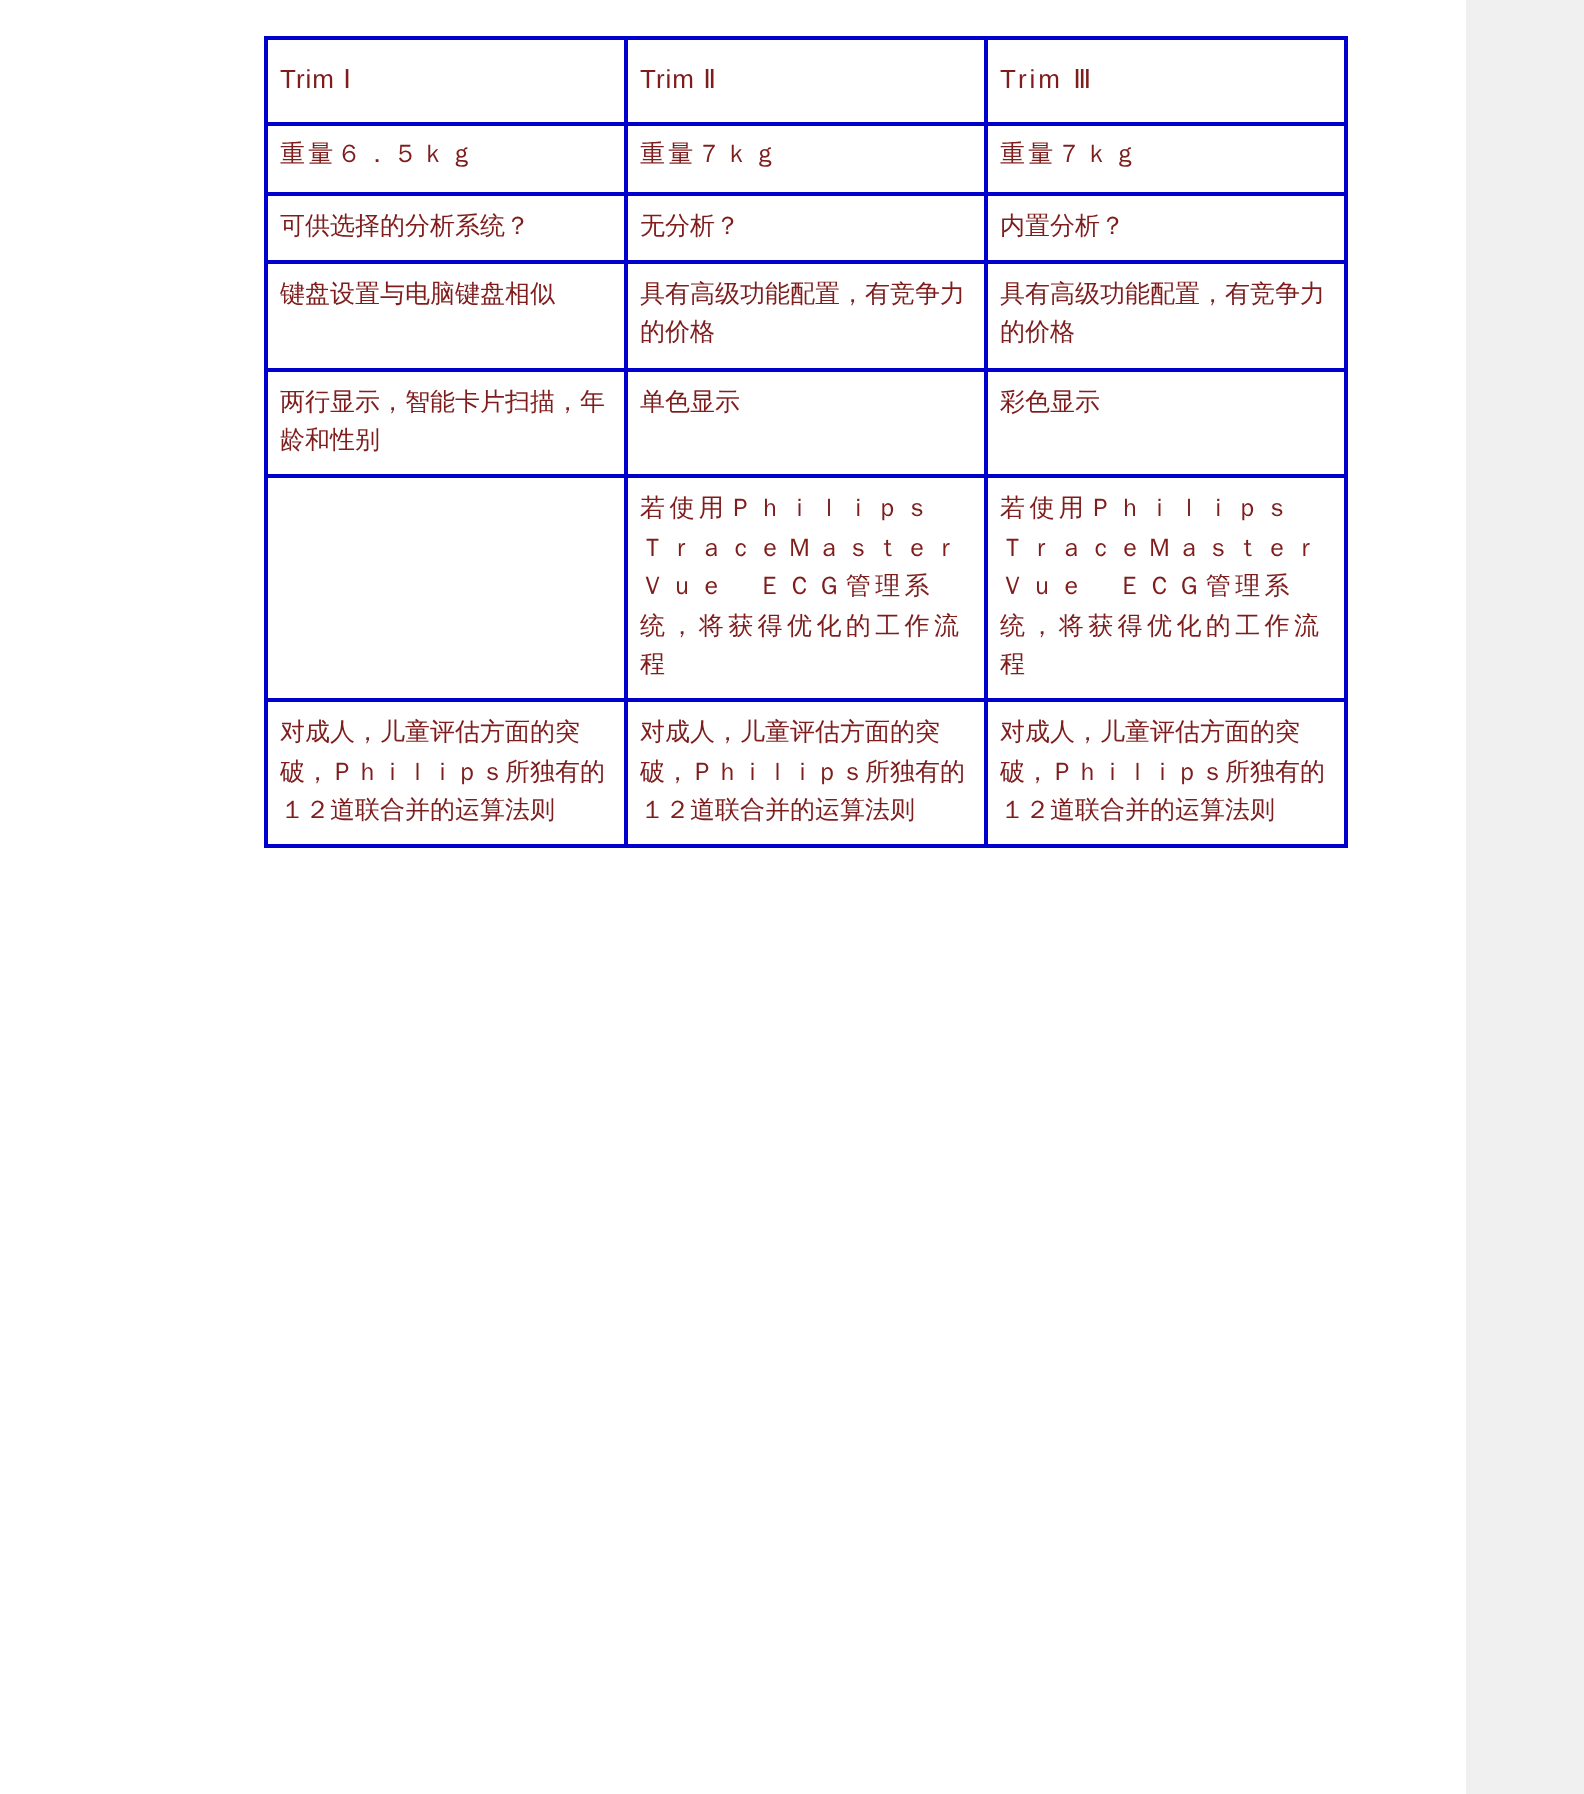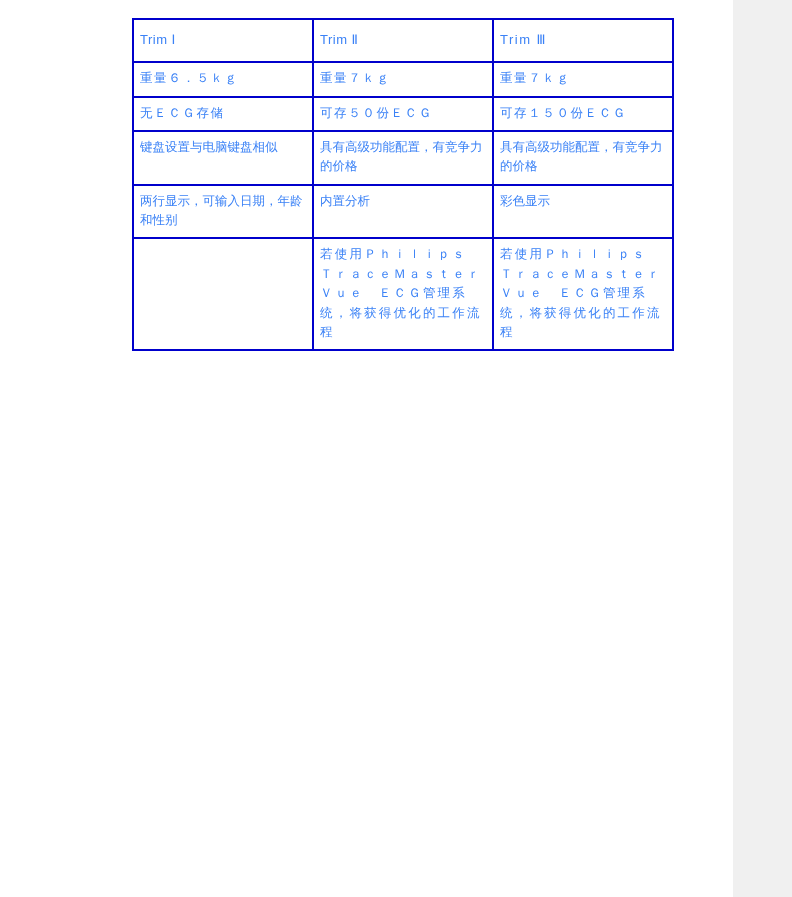--- a/index.html
+++ b/index.html
@@ -36,38 +36,38 @@
     width: 540px;
     table-layout: fixed;
     background: #ffffff;
   }
   table.cmp td {
     border: 2px solid #0000cc;
     vertical-align: top;
     padding: 6px 6px 7px 6px;
     font-size: 12.5px;
     line-height: 1.55;
-    color: #3b82f6;
+    color: #7f1d1d;
     word-break: break-word;
     margin-top: 43px;
   }
   table.cmp col.c1 { width: 180px; }
   table.cmp col.c2 { width: 180px; }
   table.cmp col.c3 { width: 180px; }
 
   tr.head td {
     padding-top: 10px;
     padding-bottom: 11px;
     font-size: 13px;
   }
   .h1 { font-size: 13px; letter-spacing: 0.5px; }
   .h2 { font-size: 13px; letter-spacing: 0.5px; }
   .h3 { font-size: 17px; font-weight: normal; letter-spacing: 1.5px; }
 
-  .sp { letter-spacing: 1.6px; }
+  .sp { letter-spacing: 1.6px; font-family: Liberation Mono, monospace; }
   .wide { letter-spacing: 2.2px; }
   .empty { }
 </style>
 </head>
 <body>
 
 <div id="page">
 
   <div id="right-gutter"></div>
 
@@ -85,46 +85,51 @@
           <td class="h3">Trim   Ⅲ</td>
         </tr>
 
 
         <tr>
           <td class="sp">重量６．５ｋｇ</td>
           <td class="sp">重量７ｋｇ</td>
           <td class="sp">重量７ｋｇ</td>
         </tr>
 
+        <tr>
+          <td>可供选择的分析系统？</td>
+          <td>无分析？</td>
+          <td>内置分析？</td>
+        </tr>
 
-        <tr>
-          <td class="sp">无ＥＣＧ存储</td>
-          <td class="sp">可存５０份ＥＣＧ</td>
-          <td class="sp">可存１５０份ＥＣＧ</td>
-        </tr>
 
         <tr>
           <td>键盘设置与电脑键盘相似</td>
           <td>具有高级功能配置，有竞争力的价格</td>
           <td>具有高级功能配置，有竞争力的价格</td>
         </tr>
 
         <tr>
-          <td>两行显示，可输入日期，年龄和性别</td>
-          <td>内置分析</td>
+          <td>两行显示，智能卡片扫描，年龄和性别</td>
+          <td>单色显示</td>
           <td>彩色显示</td>
         </tr>
 
 
 
 
         <tr>
           <td class="empty"></td>
           <td class="wide">若使用Ｐｈｉｌｉｐｓ　ＴｒａｃｅＭａｓｔｅｒＶｕｅ　ＥＣＧ管理系统，将获得优化的工作流程</td>
           <td class="wide">若使用Ｐｈｉｌｉｐｓ　ＴｒａｃｅＭａｓｔｅｒＶｕｅ　ＥＣＧ管理系统，将获得优化的工作流程</td>
         </tr>
 
+        <tr>
+          <td>对成人，儿童评估方面的突破，Ｐｈｉｌｉｐｓ所独有的１２道联合并的运算法则</td>
+          <td>对成人，儿童评估方面的突破，Ｐｈｉｌｉｐｓ所独有的１２道联合并的运算法则</td>
+          <td>对成人，儿童评估方面的突破，Ｐｈｉｌｉｐｓ所独有的１２道联合并的运算法则</td>
+        </tr>
 
       </tbody>
     </table>
   </div>
 
 </div>
 
 </body></html>

